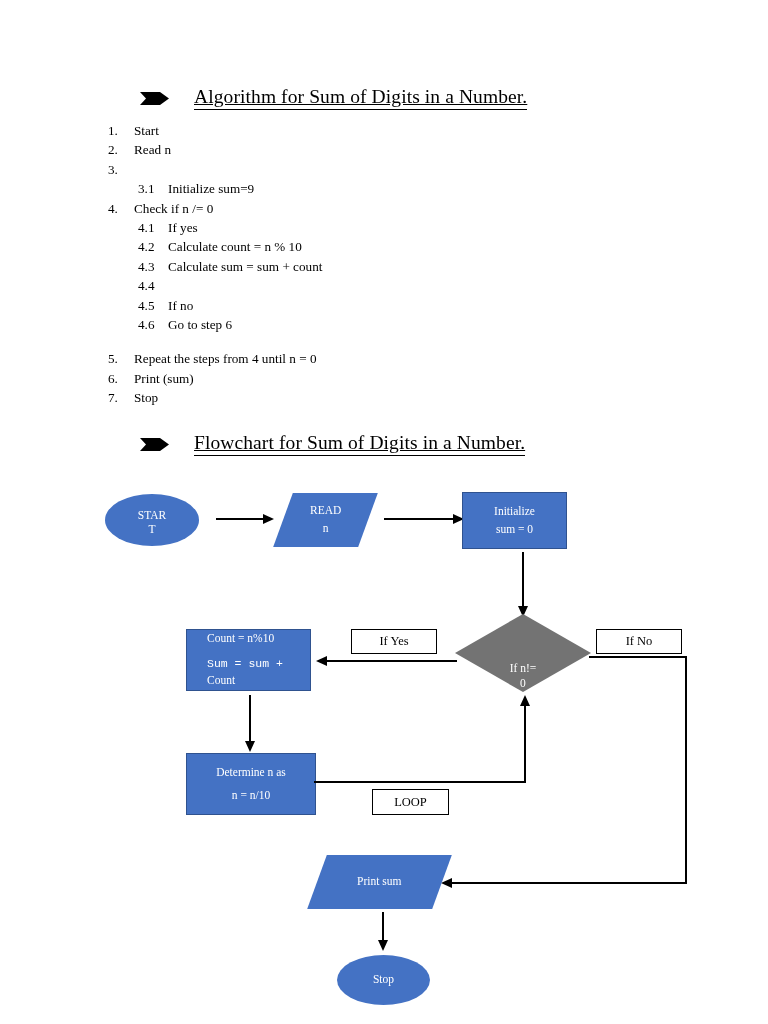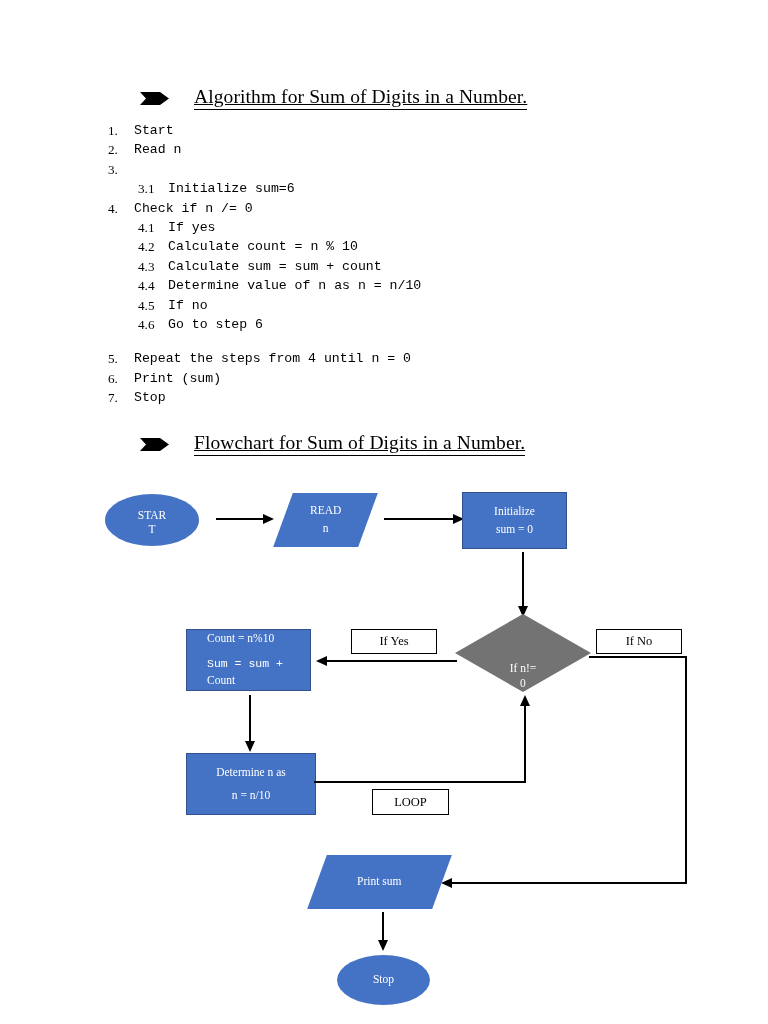--- a/index.html
+++ b/index.html
@@ -25,21 +25,21 @@
     border-bottom:1.4px solid #000;
     padding-bottom:1px;
     white-space:nowrap;
     text-decoration:underline;
   }
 
   
   .algo{position:absolute;left:108px;top:124px;width:520px;font-size:13.2px;line-height:1.0;}
   .algo .row{display:flex;margin-bottom:2.4px;height:17px;align-items:flex-start;}
   .algo .num{width:26px;flex:0 0 auto;}
-  .algo .txt{flex:1 1 auto;white-space:nowrap;font-family:Liberation Mono, monospace;}
+  .algo .txt{flex:1 1 auto;white-space:nowrap;}
   .algo .sub{margin-left:30px;}
   .algo .sub .num{width:30px;}
   .algo .gap{height:15px;}
 
   
   .flow{position:absolute;left:0;top:0;width:768px;height:1024px;}
   .shape{position:absolute;background:#4472C4;color:#ffffff;
          display:flex;flex-direction:column;align-items:center;justify-content:center;
          font-size:11.5px;line-height:1.55;text-align:center;}
   .shape.bordered{border:1.2px solid #2F528F;}
@@ -88,41 +88,40 @@
       </div>
     <div class="row">
         <span class="num">2.</span>
         <span class="txt">Read n</span>
       </div>
     <div class="row">
         <span class="num">3.</span>
       </div>
     <div class="row sub">
         <span class="num">3.1</span>
-        <span class="txt">Initialize sum=6</span>
+        <span class="txt">Initialize sum=9</span>
       </div>
     <div class="row">
         <span class="num">4.</span>
         <span class="txt">Check if n /= 0</span>
       </div>
     <div class="row sub">
         <span class="num">4.1</span>
         <span class="txt">If yes</span>
       </div>
     <div class="row sub">
         <span class="num">4.2</span>
         <span class="txt">Calculate count = n % 10</span>
       </div>
     <div class="row sub">
         <span class="num">4.3</span>
         <span class="txt">Calculate sum = sum + count</span>
       </div>
     <div class="row sub">
         <span class="num">4.4</span>
-        <span class="txt">Determine value of n as n = n/10</span>
       </div>
     <div class="row sub">
         <span class="num">4.5</span>
         <span class="txt">If no</span>
       </div>
     <div class="row sub">
         <span class="num">4.6</span>
         <span class="txt">Go to step 6</span>
       </div>
     <div class="gap"></div>

